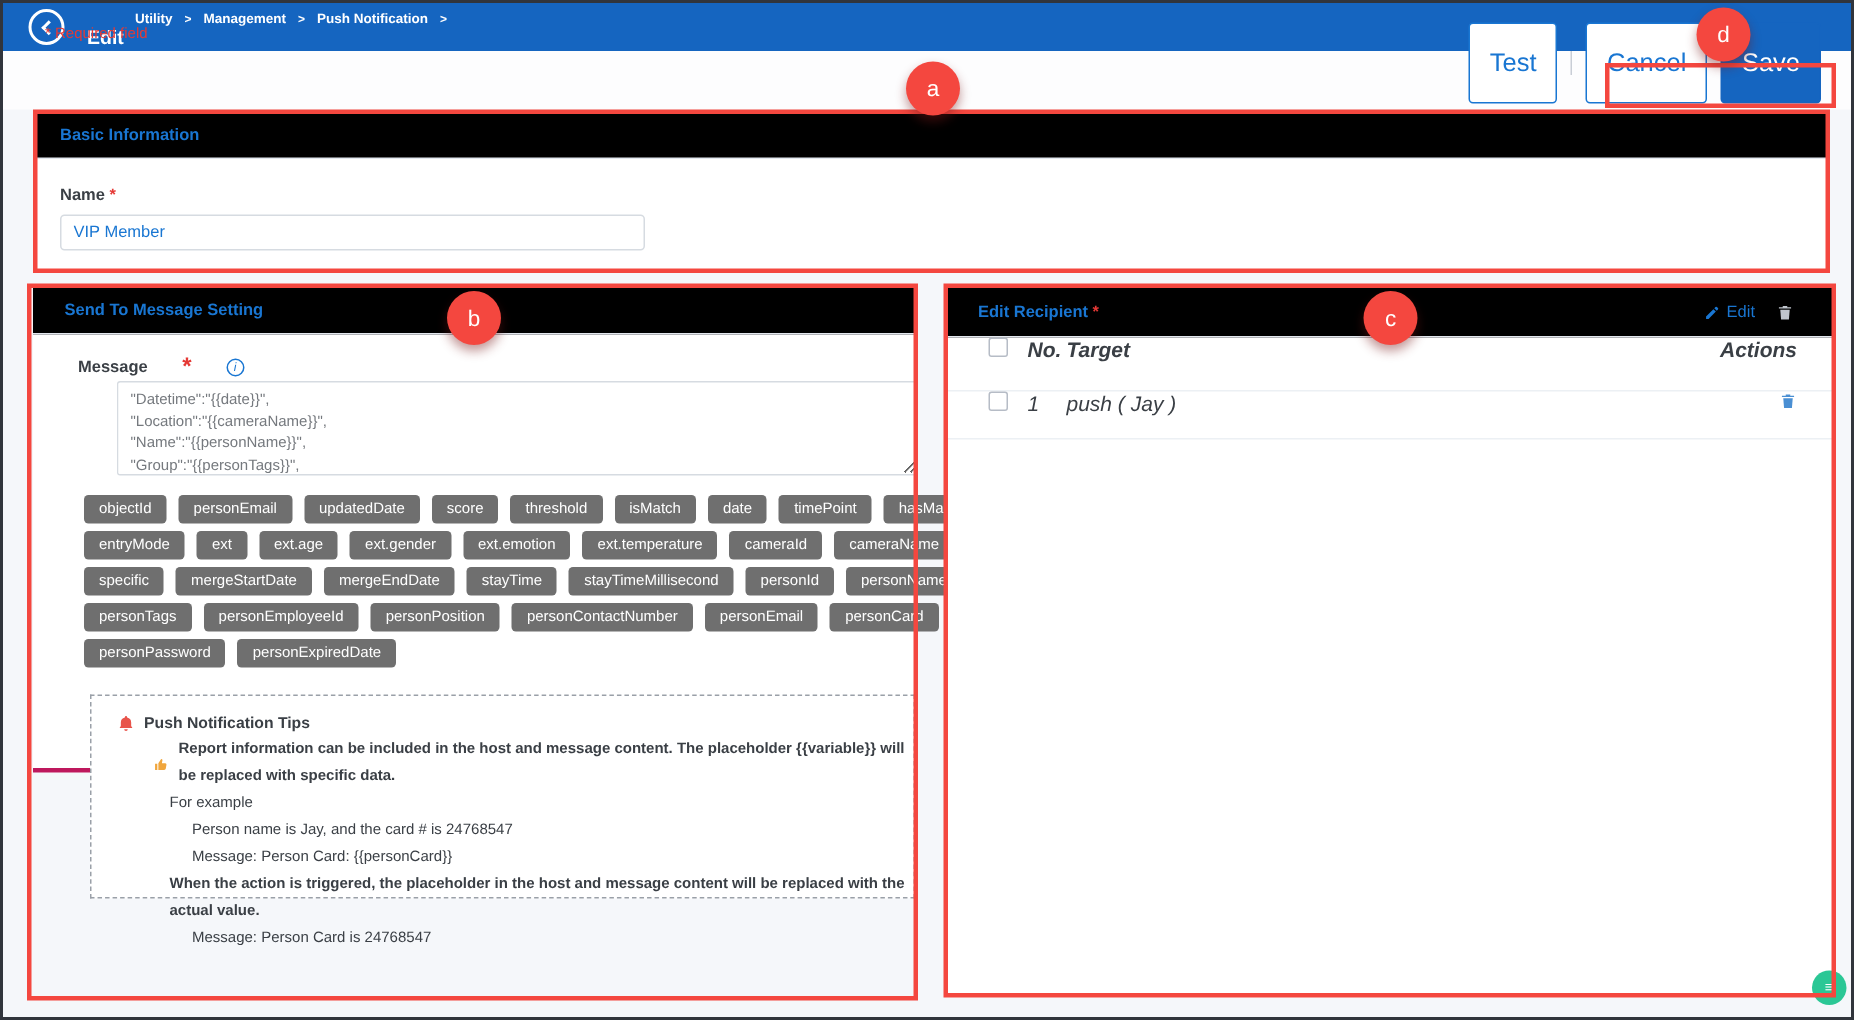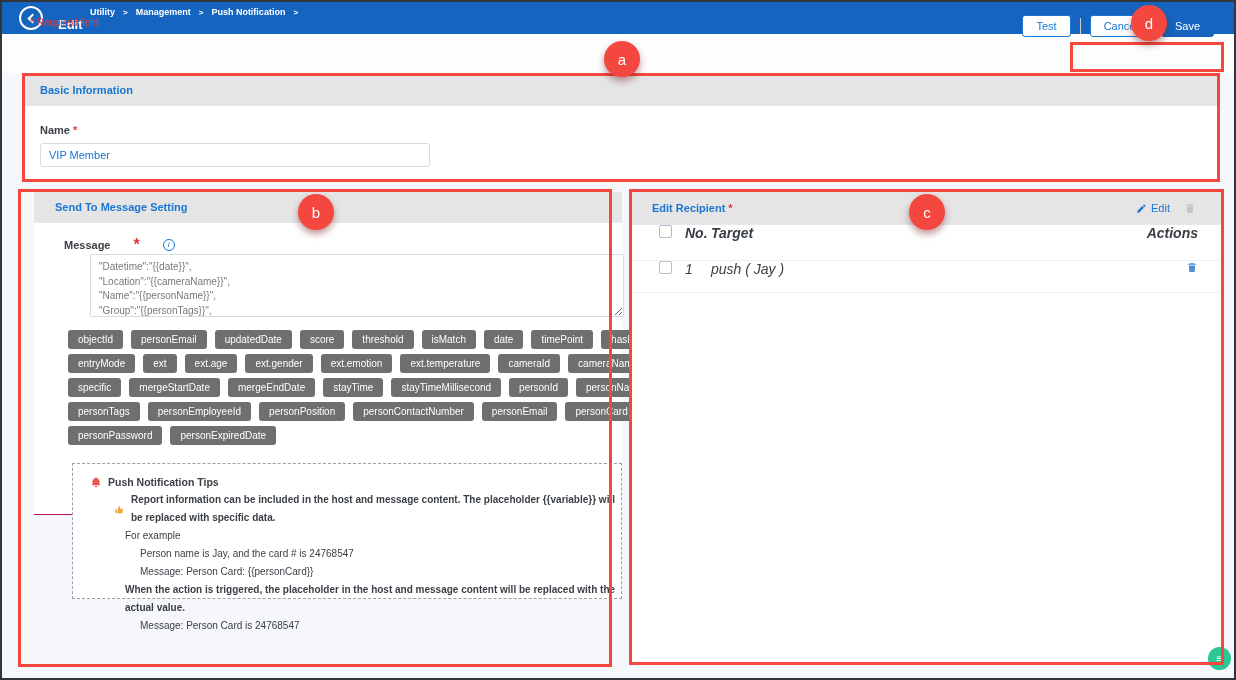--- a/index.html
+++ b/index.html
@@ -15,40 +15,40 @@
                    transform:rotate(45deg); margin-left:3px; }
   .breadcrumb{ position:absolute; left:56px; top:5px; color:#fff; font-size:9px; font-weight:bold;
                display:flex; gap:8px; align-items:center;padding-left:32px; }
   .breadcrumb .sep{ font-size:8px; }
   .page-title{ position:absolute; left:56px; top:15px; color:#fff; font-size:13px; font-weight:bold; }
 
   
   .toolbar{ position:absolute; left:0; top:32px; width:100%; height:39px; background:#fdfdfe; }
   .required-note{ position:absolute; left:28px; top:15px; color:#e53935; font-size:10px; }
   .actions{ position:absolute; right:20px; top:13px; display:flex; align-items:center; gap:9px; }
-  .btn{ font-family:inherit; font-size:11px; border-radius:3px; padding:4px 13px; cursor:pointer; }
+  .btn{ font-family:inherit; font-size:17px; border-radius:3px; padding:16px 13px; cursor:pointer; }
   .btn-outline{ background:#fff; border:1px solid #1976d2; color:#1976d2; }
   .btn-primary{ background:#1565c0; border:1px solid #1565c0; color:#fff; }
   .vdiv{ width:1px; height:16px; background:#c9ced6; }
 
   
   .card{ position:absolute; background:#fff; }
-  .card-head{ height:31px; background:#e5e5e5; border-bottom:1px solid #e3e8ef;
+  .card-head{ height:31px; background:#000000; border-bottom:1px solid #e3e8ef;
               display:flex; align-items:center; justify-content:space-between; }
   .card-title{ color:#1976d2; font-size:11px; font-weight:bold; }
   .req{ color:#e53935; font-weight:bold; margin-left:3px; }
 
   .card-a{ left:22px; top:73px; width:1194px; height:106px; }
   .card-a .card-head{ padding-left:16px; }
   .field-label{ font-size:11px; font-weight:bold; color:#3a3f45; }
   .name-wrap{ position:absolute; left:16px; top:45px; }
   .name-input{ display:block; margin-top:5px; width:390px; height:24px; border:1px solid #d6dbe1;
                border-radius:3px; padding:0 8px; font-family:inherit; font-size:11px; color:#1976d2; background:#fff; }
 
-  .card-b{ left:32px; top:190px; width:588px; height:323px; border-bottom:1px solid #be185d; }
+  .card-b{ left:20px; top:190px; width:588px; height:323px; border-bottom:3px solid #be185d; }
   .card-b .card-head{ padding-left:21px; }
   .msg-label{ position:absolute; left:30px; top:44px; display:flex; align-items:center; gap:20px; }
   .info-icon{ width:12px; height:12px; border:1px solid #1976d2; border-radius:50%; color:#1976d2;
               font-size:8px; line-height:10px; text-align:center; font-style:italic; margin-left:3px; cursor:pointer; }
   .msg-textarea{ position:absolute; left:56px; top:62px; width:534px; height:63px; border:1px solid #d6dbe1;
                  border-radius:2px; padding:5px 8px; font-family:inherit; font-size:10px; line-height:1.45;
                  color:#75797e; resize:both; background:#fff; }
   .chips{ position:absolute; left:34px; top:138px; width:548px; }
   .chip-row{ display:flex; gap:8px; margin-bottom:5px; }
   .chip{ background:#6f6f6f; color:#fff; font-size:10px; padding:4px 10px; border-radius:3px;

